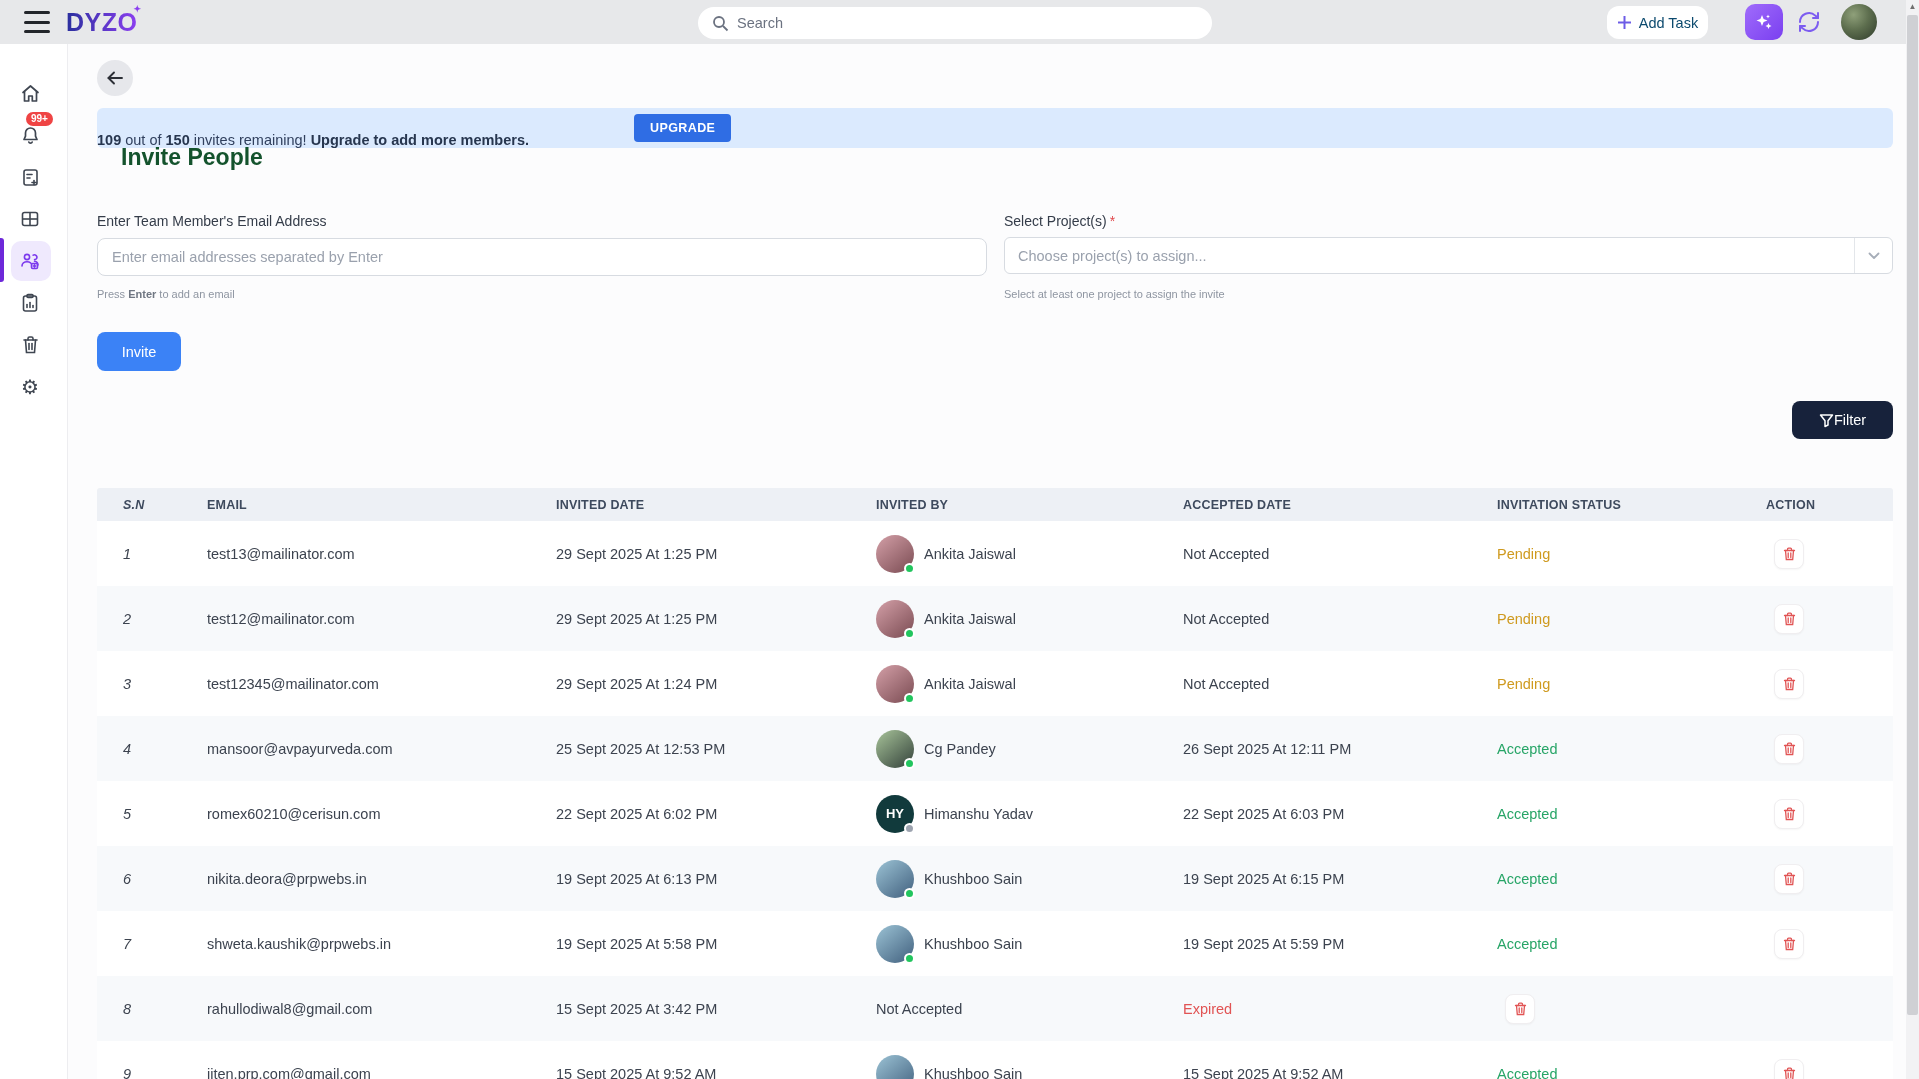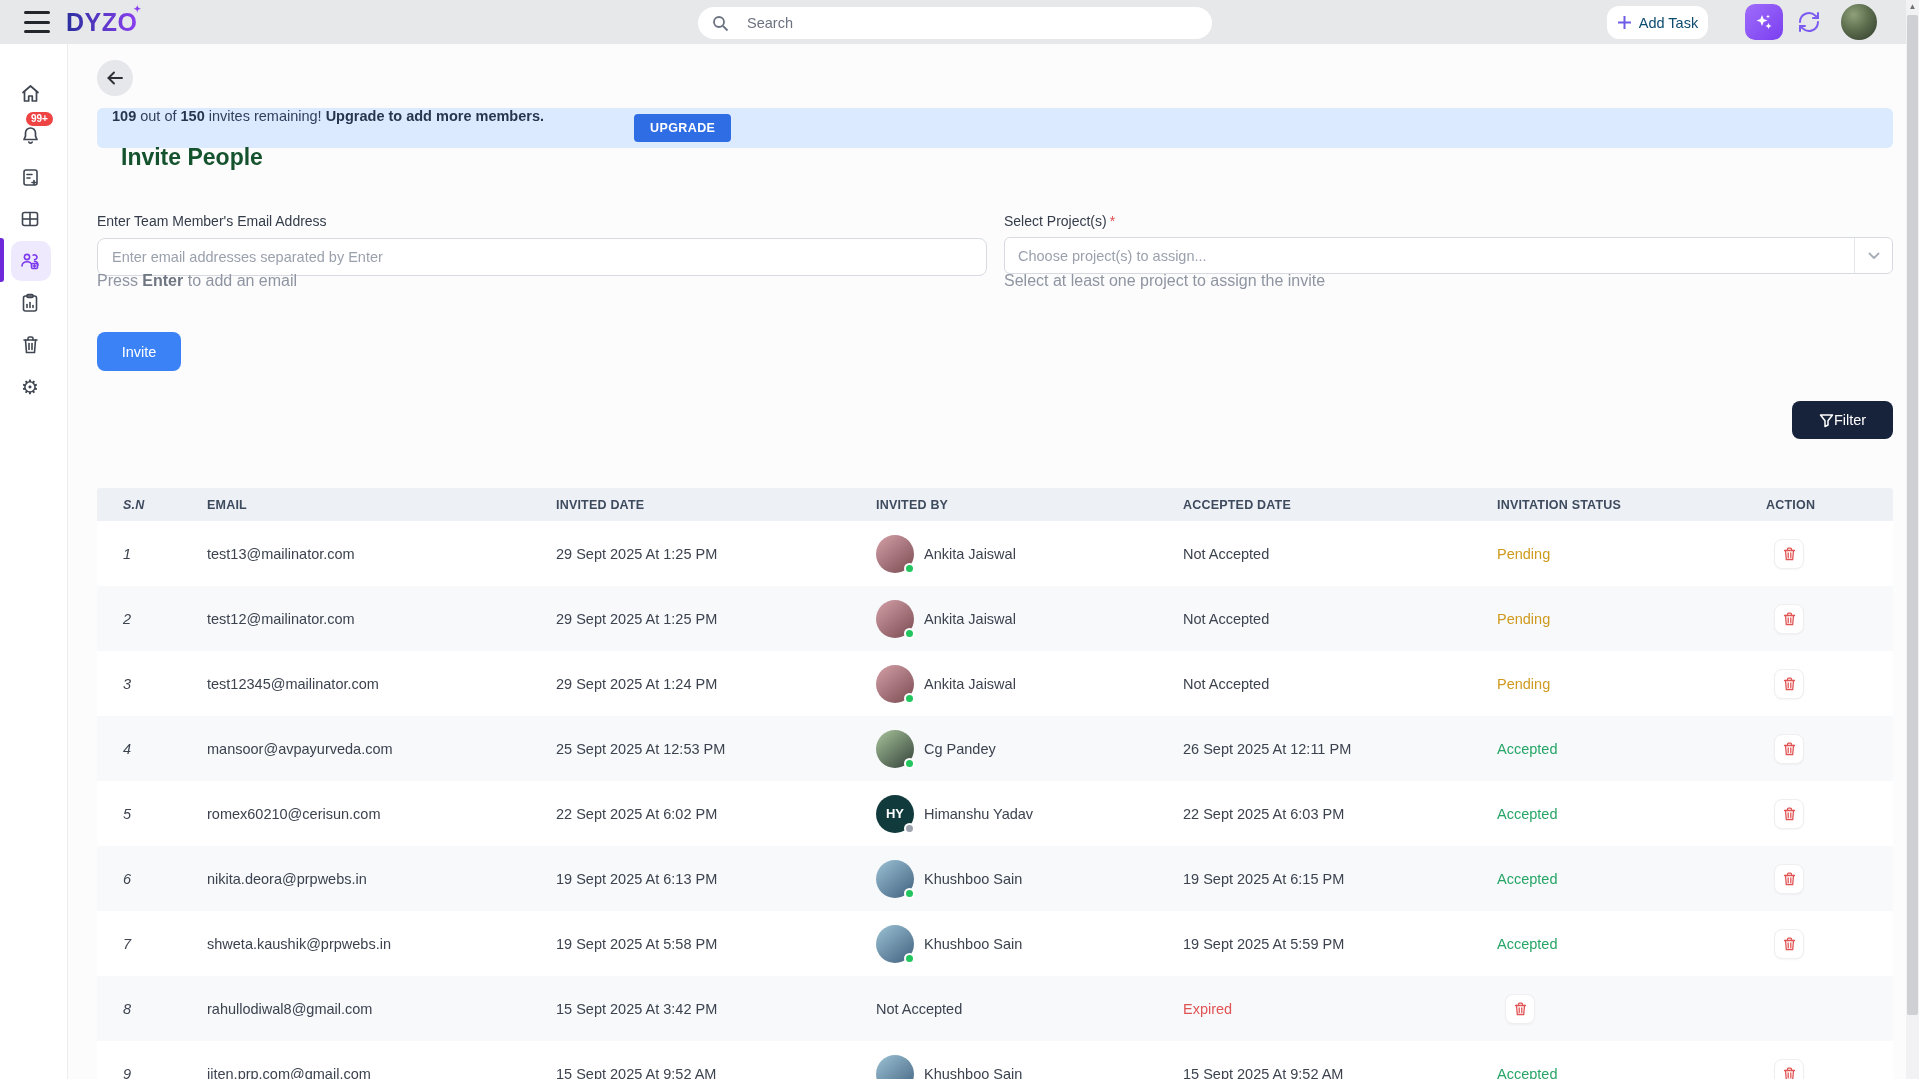--- a/index.html
+++ b/index.html
@@ -7,21 +7,21 @@
   svg { display:block; }
 
   
   .topbar { position:absolute; top:0; left:0; width:1919px; height:44px; background:#e7e8ea; z-index:5; }
   .hamburger { position:absolute; left:24px; top:11px; width:26px; height:22px; display:flex; flex-direction:column; justify-content:space-between; cursor:pointer; }
   .hamburger span { display:block; height:3px; border-radius:2px; background:#23262b; }
   .logo { position:absolute; left:66px; top:8px; font-size:25px; font-weight:800; letter-spacing:0.5px;
           background:linear-gradient(90deg,#2a2f9e,#8b3ff0); -webkit-background-clip:text; background-clip:text; color:transparent; }
   .logo .spark { position:absolute; right:-4px; top:-4px; font-size:9px; color:#8b3ff0; }
   .searchbar { position:absolute; left:698px; top:7px; width:514px; height:32px; background:#ffffff; border-radius:17px;
-               display:flex; align-items:center; padding-left:14px; gap:18px; }
+               display:flex; align-items:center; padding-left:14px; gap:8px; }
   .searchbar .ph { color:#6b7280; font-size:14.5px; }
   .addtask { position:absolute; left:1607px; top:6px; width:101px; height:33px; background:#ffffff; border:none; border-radius:12px;
              display:flex; align-items:center; justify-content:center; gap:7px; color:#0c4a6e; font-size:14.5px; cursor:pointer; }
   .ai-btn { position:absolute; left:1745px; top:4px; width:38px; height:36px; border:none; border-radius:10px;
             background:linear-gradient(135deg,#a06cfb,#7a3ff0); display:flex; align-items:center; justify-content:center; cursor:pointer; }
   .sync-btn { position:absolute; left:1797px; top:9px; width:26px; height:26px; background:transparent; border:none; cursor:pointer; }
   .top-avatar { position:absolute; left:1841px; top:4px; width:36px; height:36px; border-radius:50%;
                 background:radial-gradient(circle at 35% 30%, #8fa07a 0%, #5d6e4e 45%, #2e3a2a 100%); cursor:pointer; }
 
   
@@ -33,32 +33,32 @@
   .side-item svg, .side-item .uni { position:relative; }
   .badge { position:absolute; top:-2px; left:26px; background:#ef4444; color:#fff; font-size:10px; font-weight:700;
            padding:2px 5px; border-radius:9px; line-height:1; }
   .uni-gear { font-size:20px; color:#3f4651; line-height:1; }
 
   
   .main { position:absolute; top:44px; left:60px; width:1859px; height:1035px; }
   .back-btn { position:absolute; left:37px; top:16px; width:36px; height:36px; border-radius:50%; background:#e6e7eb; border:none;
               display:flex; align-items:center; justify-content:center; cursor:pointer; }
   .banner { position:absolute; left:37px; top:64px; width:1796px; height:40px; background:#dbeafe; border-radius:6px;
-            display:flex; align-items:flex-start; padding-left:15px; font-size:14.5px; color:#31405e; }
+            display:flex; align-items:flex-end; font-size:14.5px; color:#31405e; }
   .banner b { color:#27364f; }
   .upgrade-btn { position:absolute; left:537px; top:6px; height:28px; padding:0 16px; background:#2f6de4; color:#fff; border:none;
                  border-radius:4px; font-size:12.5px; font-weight:700; letter-spacing:0.4px; cursor:pointer; }
   .page-title { position:absolute; left:37px; top:100px; font-size:23px; font-weight:800; color:#14532d;margin-left:24px; }
 
   .field-label { position:absolute; top:169px; font-size:14px; color:#343c49; }
   .req { color:#e0474b; margin-left:3px; }
   .email-input { position:absolute; left:37px; top:194px; width:890px; height:38px; border:1px solid #d7dbe1; border-radius:8px;
                  background:#fff; padding:0 14px; font-size:14.5px; color:#333; font-family:"Liberation Sans",sans-serif; }
   .email-input::placeholder { color:#9aa1ad; }
-  .hint { position:absolute; top:228px; font-size:16px; color:#8e95a1; }
+  .hint { position:absolute; top:244px; font-size:11px; color:#8e95a1; }
   .select-box { position:absolute; left:944px; top:193px; width:889px; height:37px; border:1px solid #d7dbe1; border-radius:6px;
                 background:#fff; display:flex; align-items:center; padding-left:13px; cursor:pointer; }
   .select-box .ph { color:#9aa1ad; font-size:14.5px; }
   .select-caret { position:absolute; right:0; top:0; width:38px; height:35px; border-left:1px solid #e3e6ea;
                   display:flex; align-items:center; justify-content:center; }
   .invite-btn { position:absolute; left:37px; top:288px; width:84px; height:39px; background:#3b82f6; color:#fff; border:none;
                 border-radius:8px; font-size:14.5px; cursor:pointer; font-family:"Liberation Sans",sans-serif; }
   .filter-btn { position:absolute; left:1732px; top:357px; width:101px; height:38px; background:#17223b; color:#fff; border:none;
                 border-radius:8px; font-size:14.5px; display:flex; align-items:center; justify-content:center; cursor:pointer; }
 

